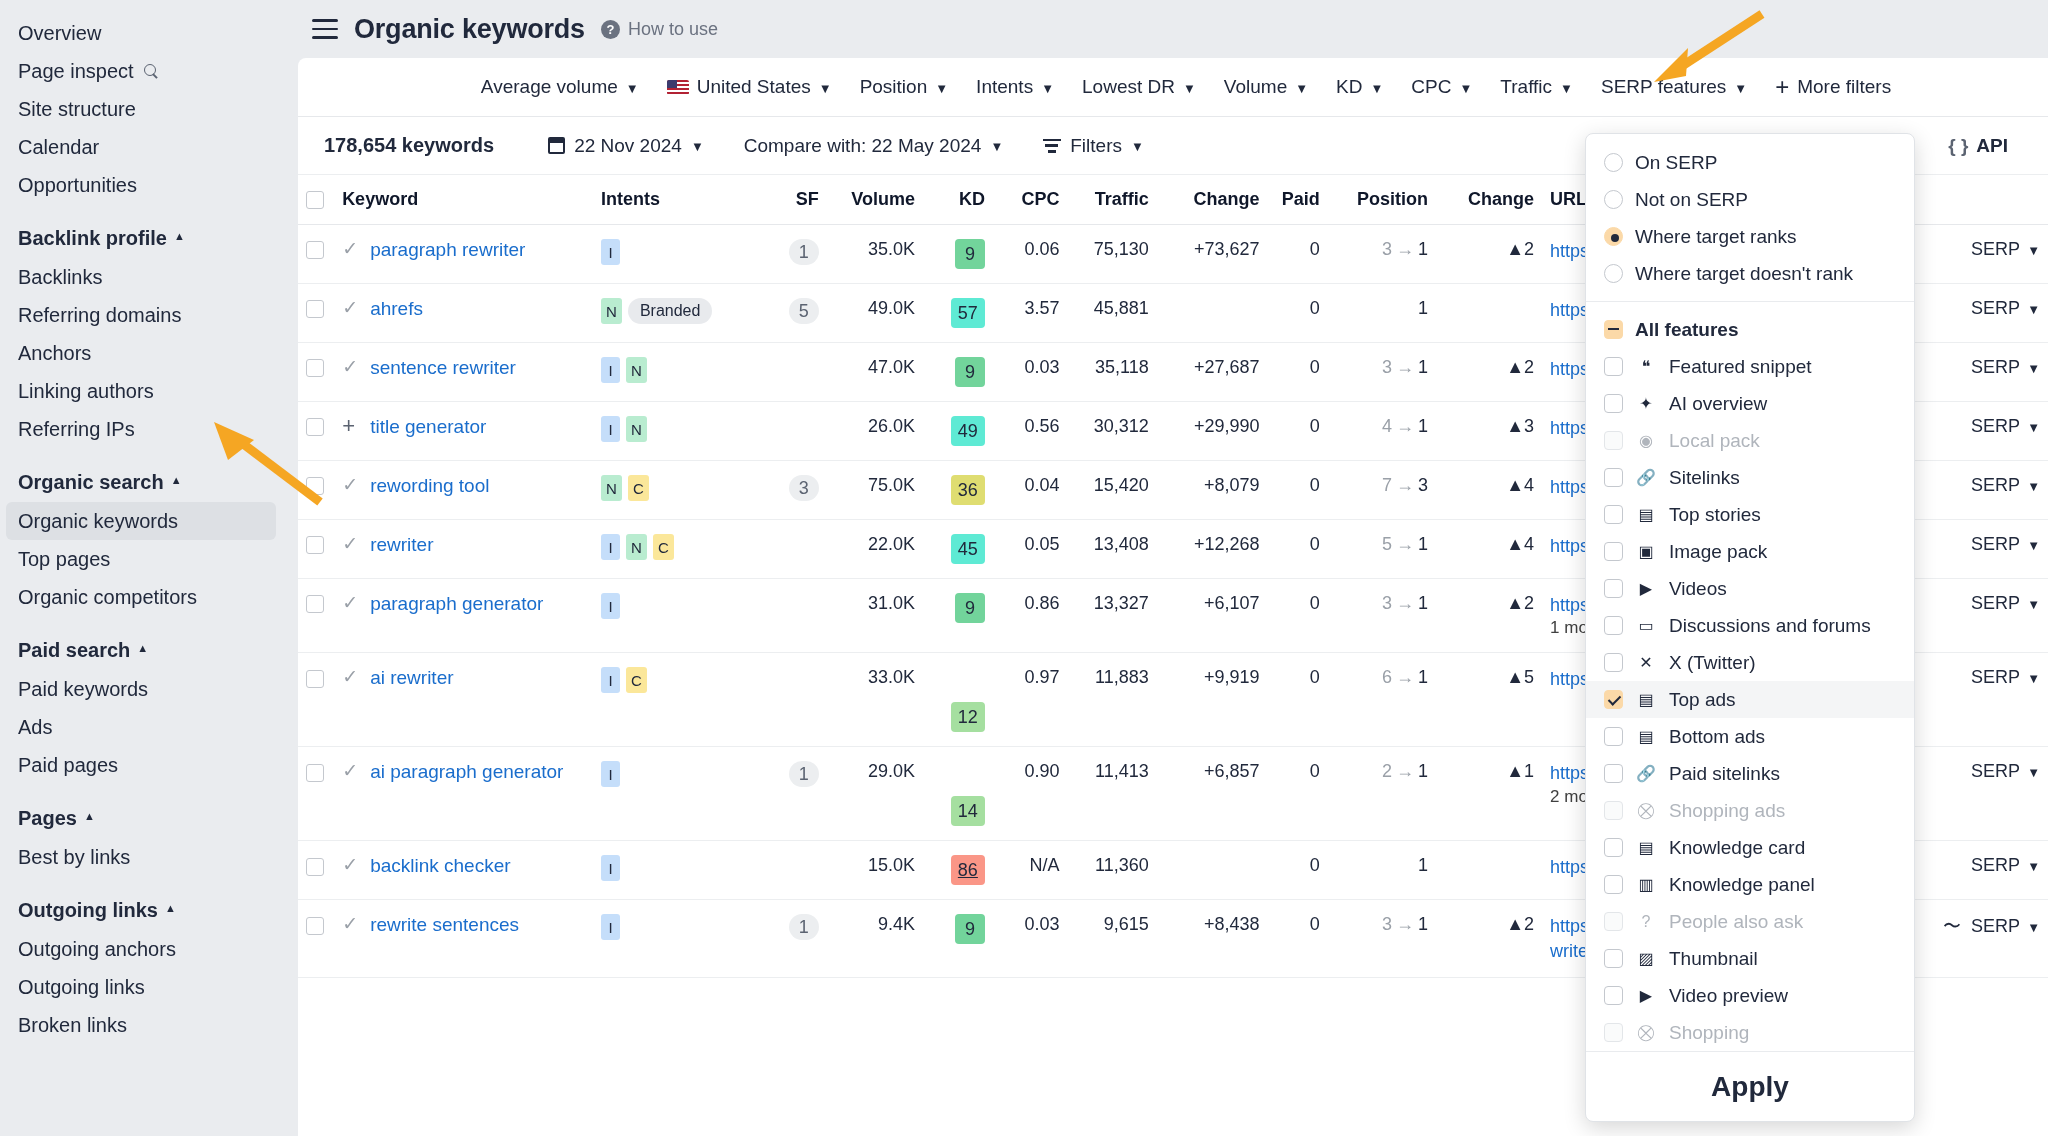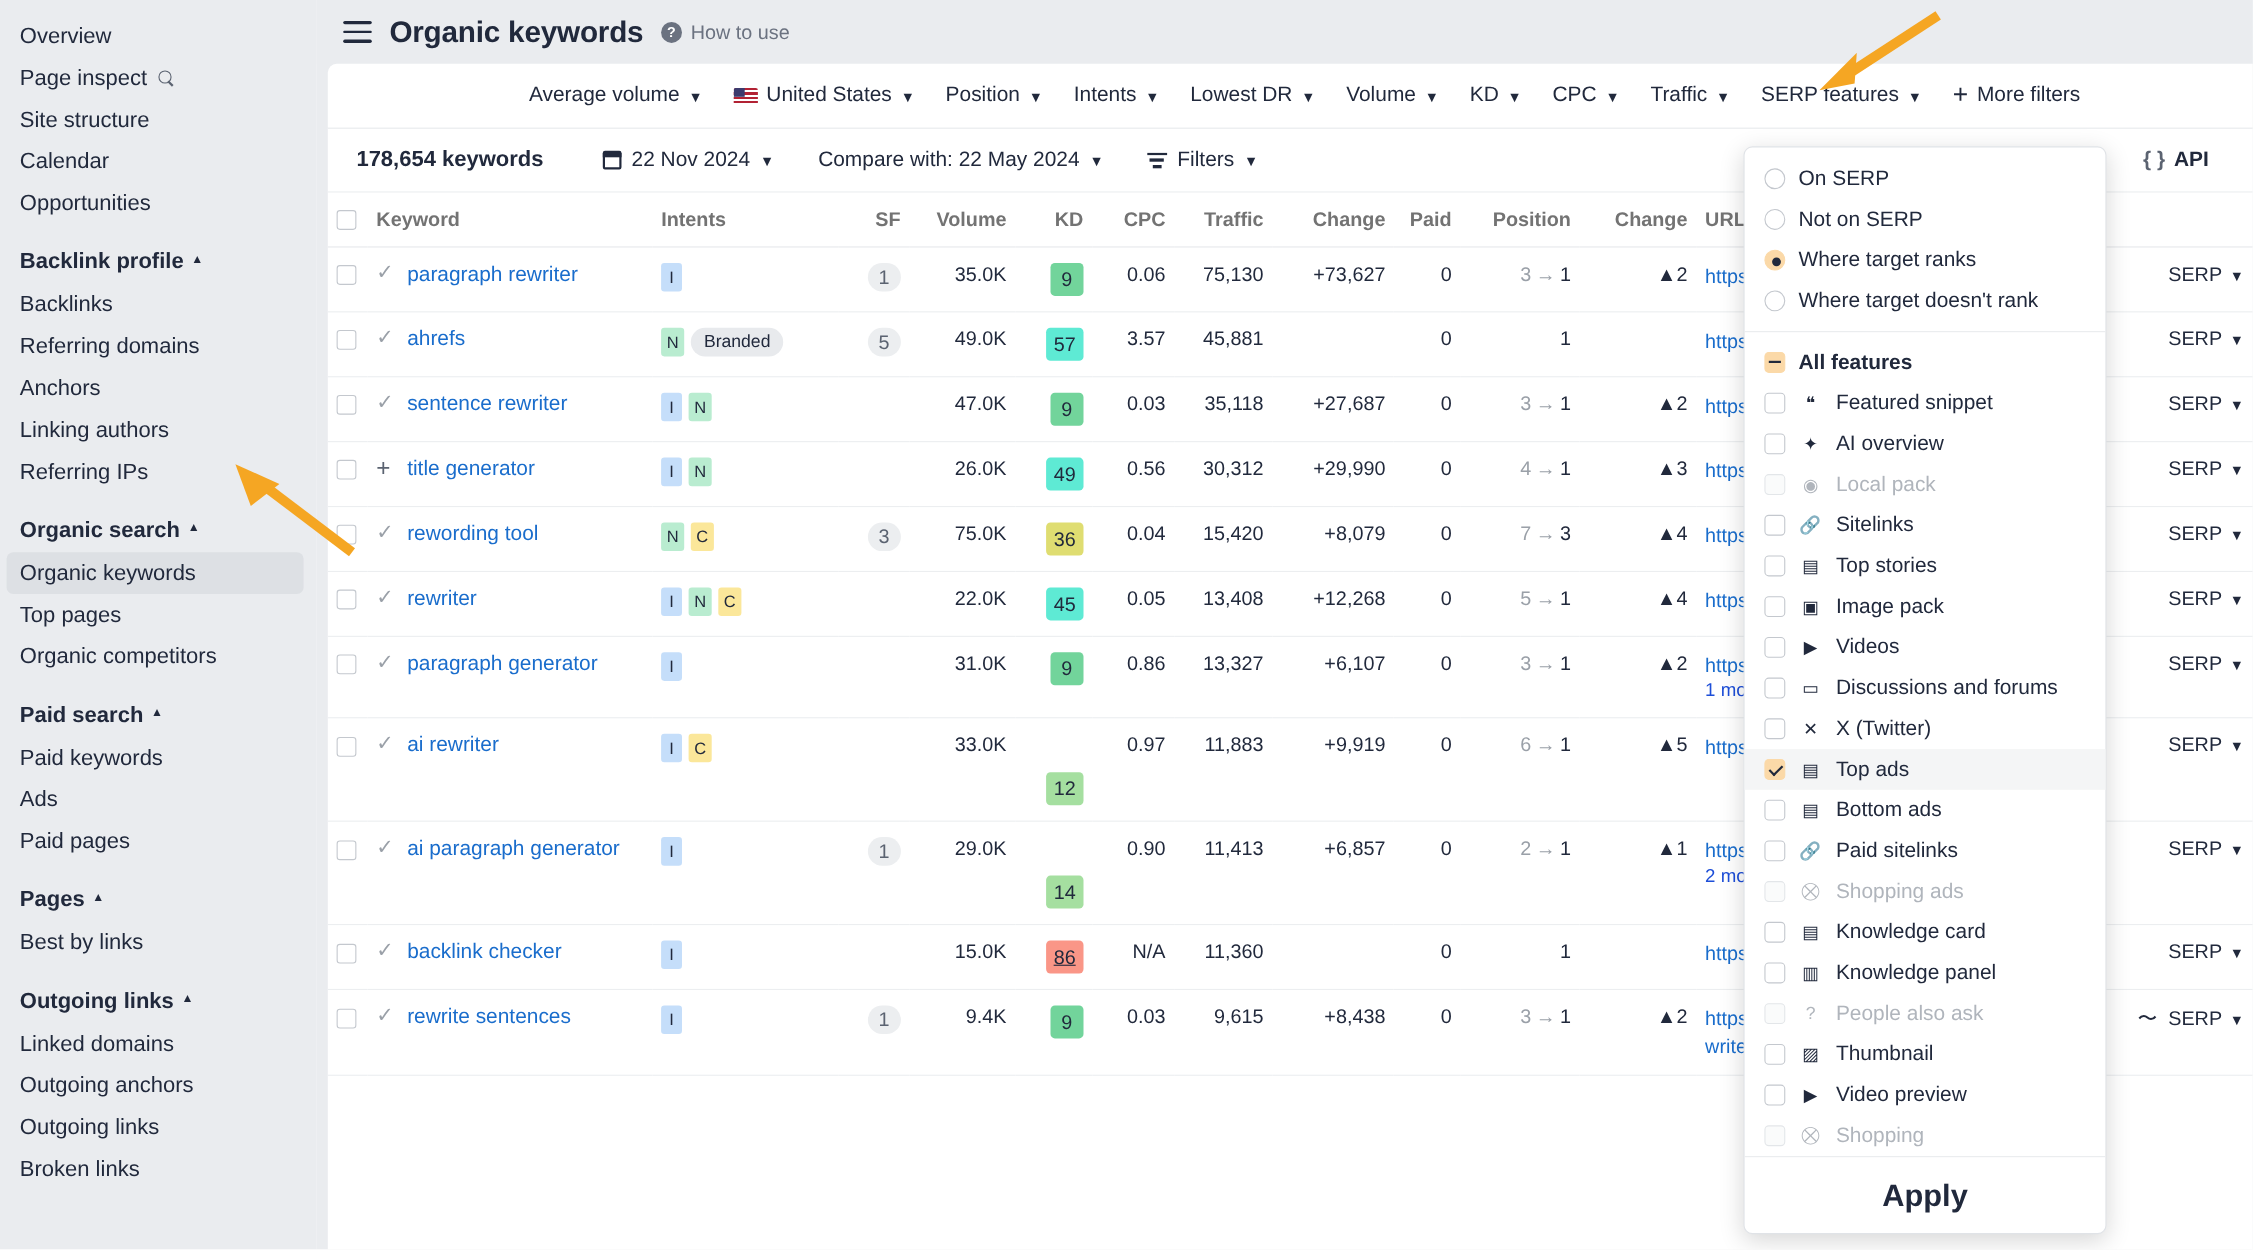--- a/index.html
+++ b/index.html
@@ -105,21 +105,21 @@
   .filt-ic { width:18px;height:14px;display:flex;flex-direction:column;justify-content:space-between;flex:0 0 18px;}
   .filt-ic i{display:block;height:2.2px;background:#21293c;}
   .filt-ic i:nth-child(2){width:13px;margin-left:2px;}
   .filt-ic i:nth-child(3){width:8px;margin-left:5px;}
   .api-btn{ position:absolute; right:40px; display:flex;align-items:center;gap:8px;font-size:19px;font-weight:bold;cursor:pointer;}
   .api-braces{ color:#5b6371; font-size:19px; }
 
   
   .tbl { width:100%; border-collapse:collapse; table-layout:fixed; font-size:18px;}
   .tbl th {
-    font-size:18px; font-weight:bold; color:#737373; text-align:right;
+    font-size:18px; font-weight:bold; color:#0f172a; text-align:right;
     padding: 14px 8px; border-bottom:1px solid #e6e8eb; white-space:nowrap;
   }
   .tbl th.l { text-align:left; }
   .tbl td { padding: 14px 8px; vertical-align:top; border-bottom:1px solid #eceef0; text-align:right; color:#21293c;}
   .tbl td.l { text-align:left; }
   .cb {
     width:18px;height:18px;border:1.6px solid #c4c8ce;border-radius:3px;display:inline-block;
     background:#fff; vertical-align:middle;
   }
   .kw-cell { display:flex; align-items:flex-start; gap:12px;}
@@ -146,21 +146,21 @@
   .kd-green{background:#72d49b;}
   .kd-lgreen{background:#a5dfa0;margin-top:35px;}
   .kd-yellow{background:#5eead4;}
   .kd-olive{background:#dfdd71;}
   .kd-red{background:#fa9687;text-decoration:underline;}
   .pos-green{color:#137333;}
   .muted{color:#9aa0a8;}
   .pos-prev{color:#9aa0a8;}
   .arrow-r{color:#9aa0a8; padding:0 4px;}
   .url-link{color:#1a6dcc; font-size:18px; line-height:1.35; word-break:break-all; text-align:left; display:block;}
-  .url-age{color:#1d4ed8; font-size:17px; margin-top:4px;}
+  .url-age{color:#404040; font-size:17px; margin-top:4px;}
   .serp-btn{
     display:inline-flex;align-items:center;gap:7px;font-size:18px;color:#21293c;cursor:pointer;
   }
   .spark{ display:inline-block; color:#21293c; font-size:18px; margin-right:10px;}
 
   
   .dropdown {
     position:absolute; top:133px; left:1585px; width:330px;
     background:#fff; border:1px solid #e0e3e7; border-radius:8px;
     box-shadow: 0 6px 22px rgba(0,0,0,0.16);
@@ -267,23 +267,20 @@
         <div class="nav-group">
           <span>Pages</span>
           <span class="caret-up">▲</span>
         </div>
         <div class="nav-item">
           <span>Best by links</span>
         </div>
         <div class="nav-group">
           <span>Outgoing links</span>
           <span class="caret-up">▲</span>
-        </div>
-        <div class="nav-item">
-          <span>Linked domains</span>
         </div>
         <div class="nav-item">
           <span>Outgoing anchors</span>
         </div>
         <div class="nav-item">
           <span>Outgoing links</span>
         </div>
         <div class="nav-item">
           <span>Broken links</span>
         </div>

